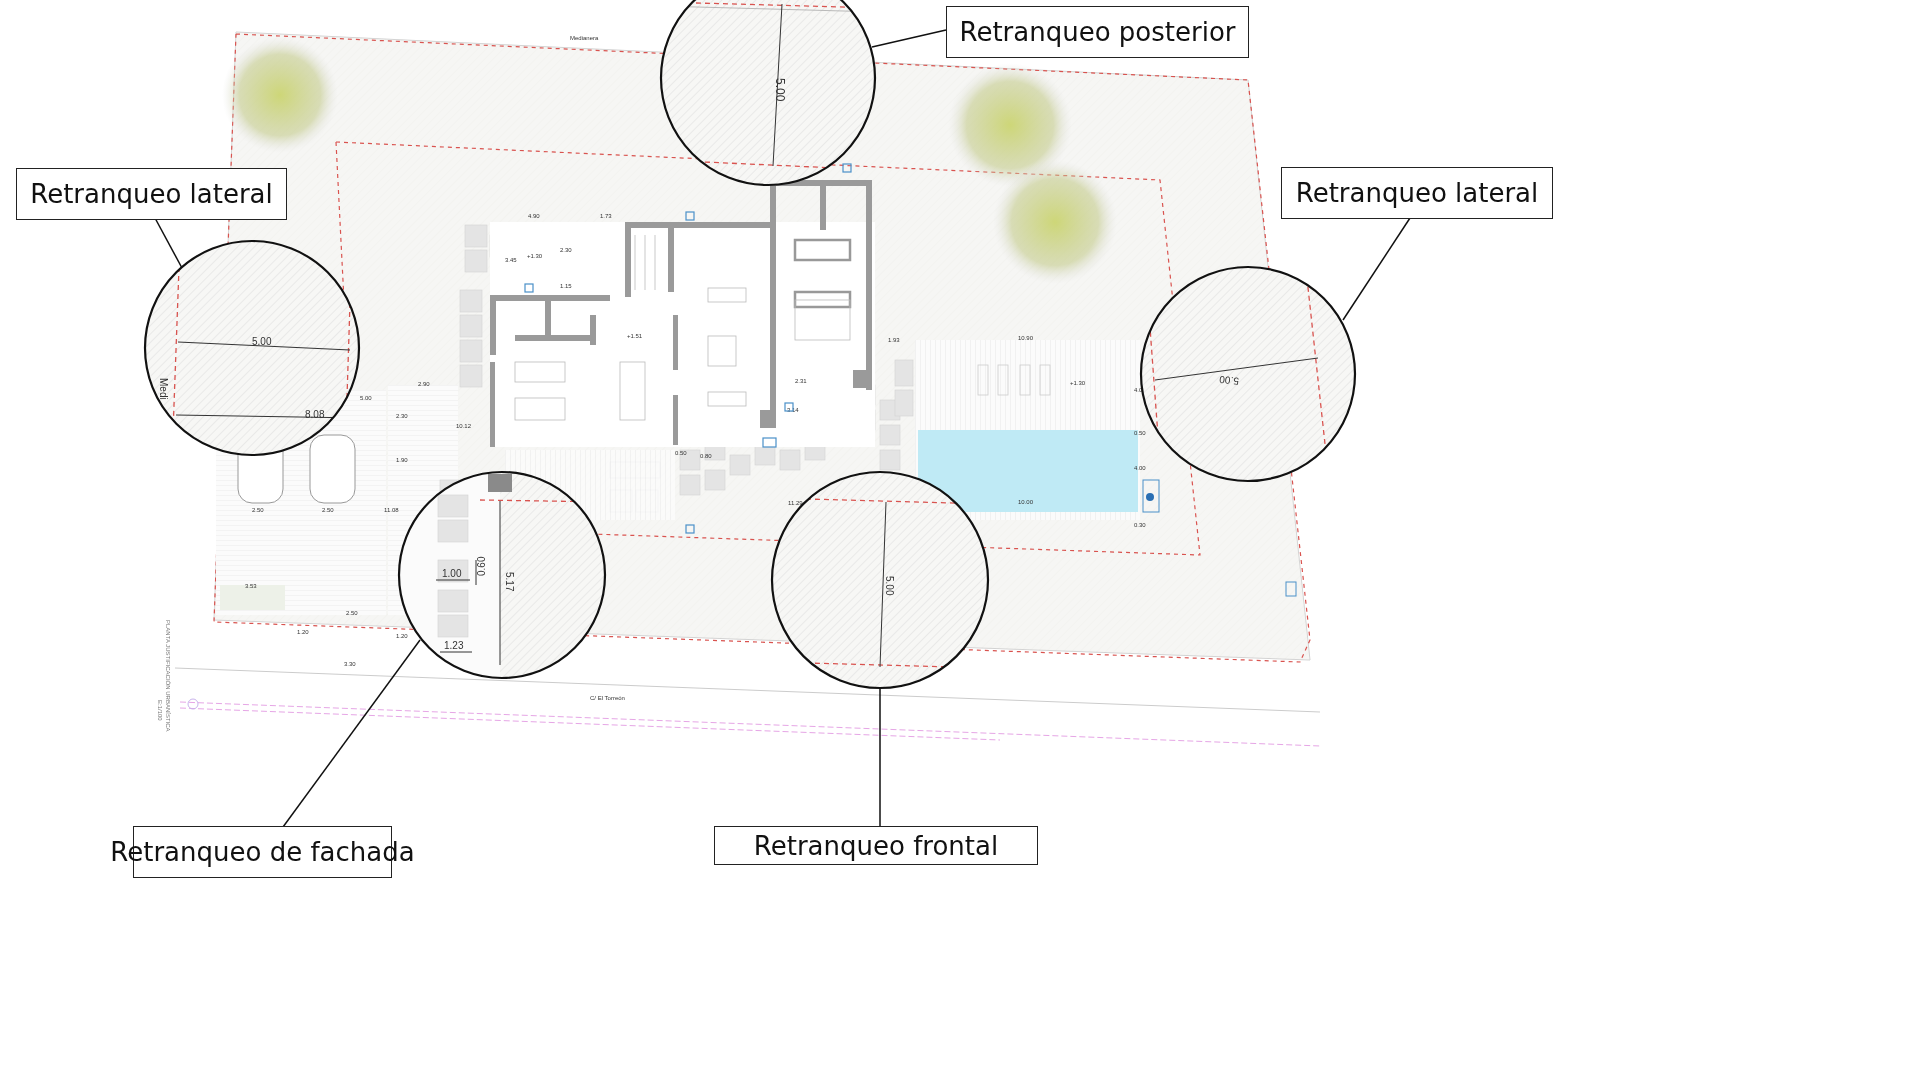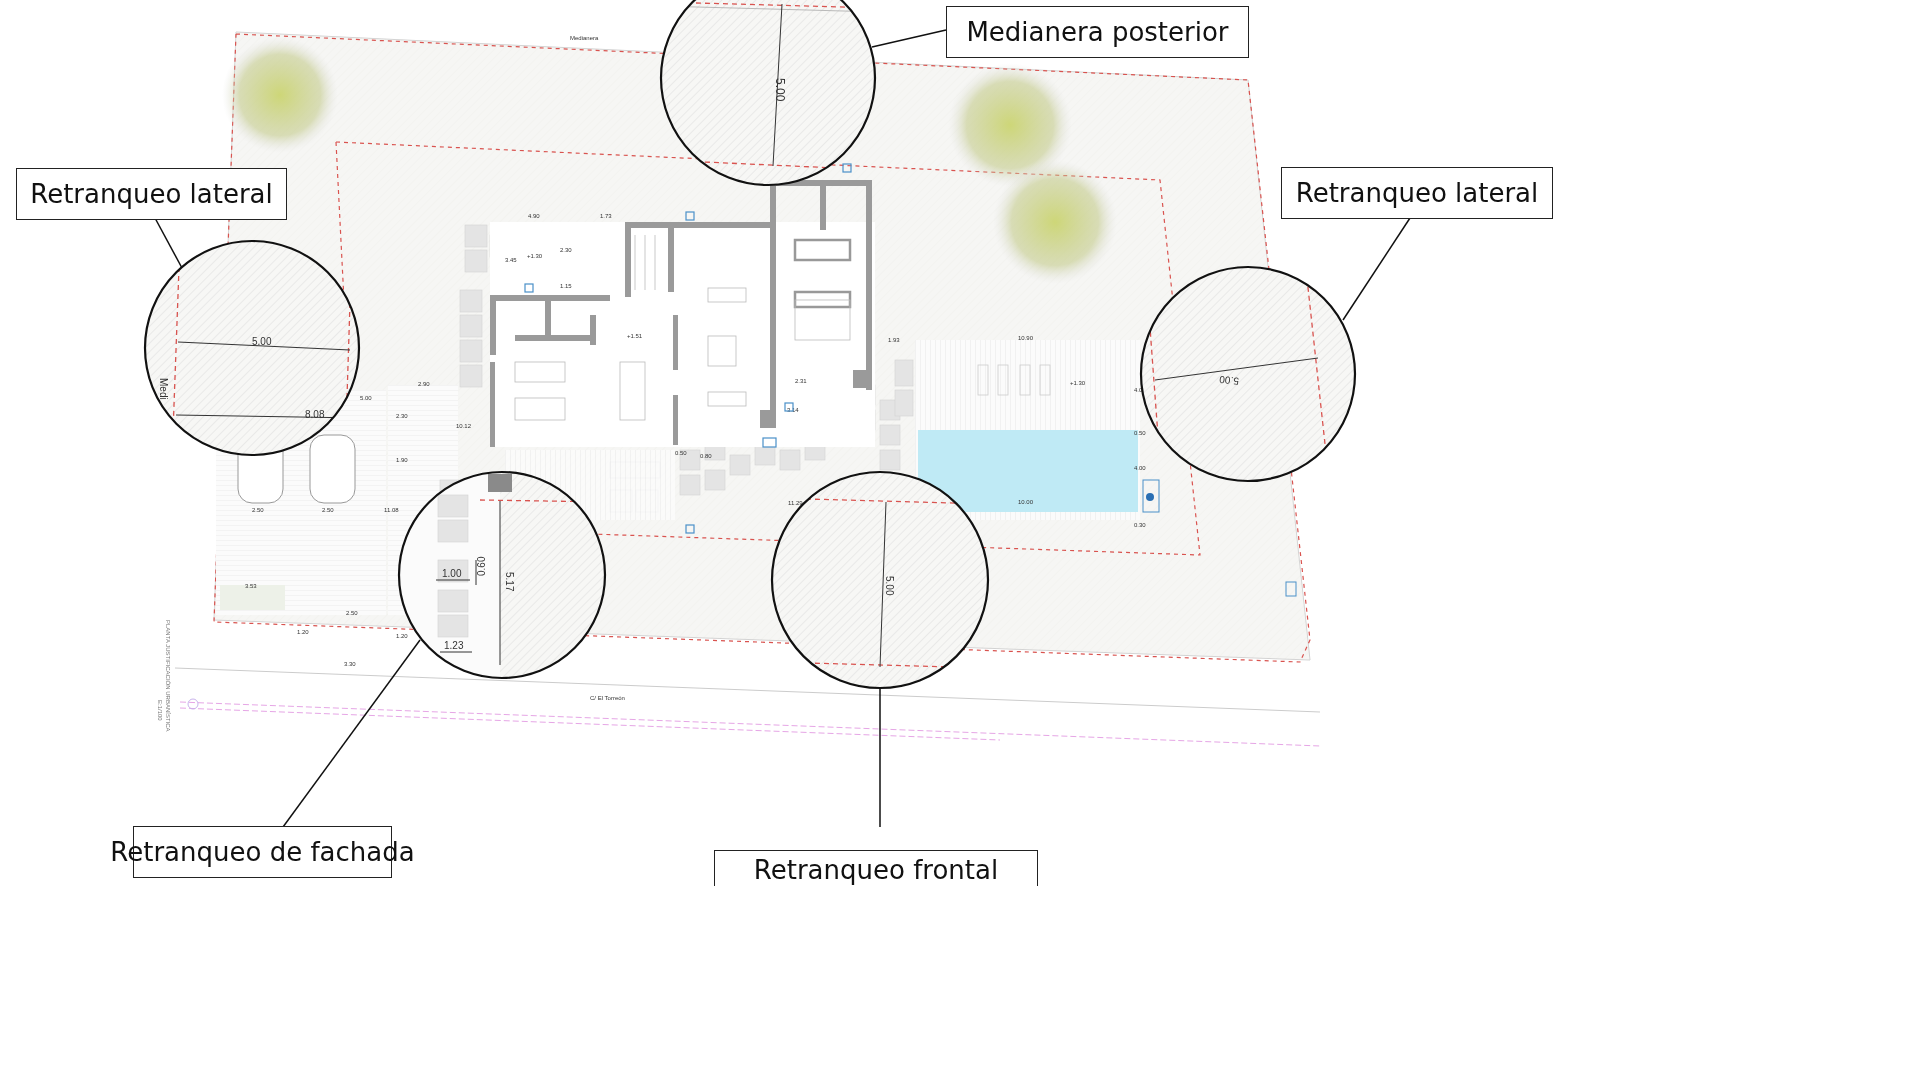--- a/index.html
+++ b/index.html
@@ -299,26 +299,26 @@
       <line x1="770" y1="498" x2="990" y2="504" stroke="#d9534f" stroke-width="1.3" stroke-dasharray="5,4"></line>
       <line x1="770" y1="662" x2="990" y2="668" stroke="#d9534f" stroke-width="1.3" stroke-dasharray="5,4"></line>
       <line x1="886" y1="502" x2="880" y2="667" stroke="#333" stroke-width="1"></line>
       <text class="dim" x="882" y="580" font-size="10" transform="rotate(90 886 580)">5.00</text>
     </g>
     <circle cx="880" cy="580" r="108" fill="none" stroke="#111" stroke-width="2.2"></circle>
   </g>
 </svg>
 
 <div class="callout" style="left:946px; top:6px; width:303px; height:52px;">
-  <span>Medianera posterior</span>
+  <span>Retranqueo posterior</span>
 </div>
 <div class="callout" style="left:16px; top:168px; width:271px; height:52px;">
   <span>Retranqueo lateral</span>
 </div>
 <div class="callout" style="left:1281px; top:167px; width:272px; height:52px;">
   <span>Retranqueo lateral</span>
 </div>
 <div class="callout" style="left:133px; top:826px; width:259px; height:52px;">
   <span>Retranqueo de fachada</span>
 </div>
-<div class="callout" style="left:714px; top:850px; width:324px; height:39px;">
+<div class="callout" style="left:714px; top:826px; width:324px; height:39px;">
   <span>Retranqueo frontal</span>
 </div>
 
 </body></html>

